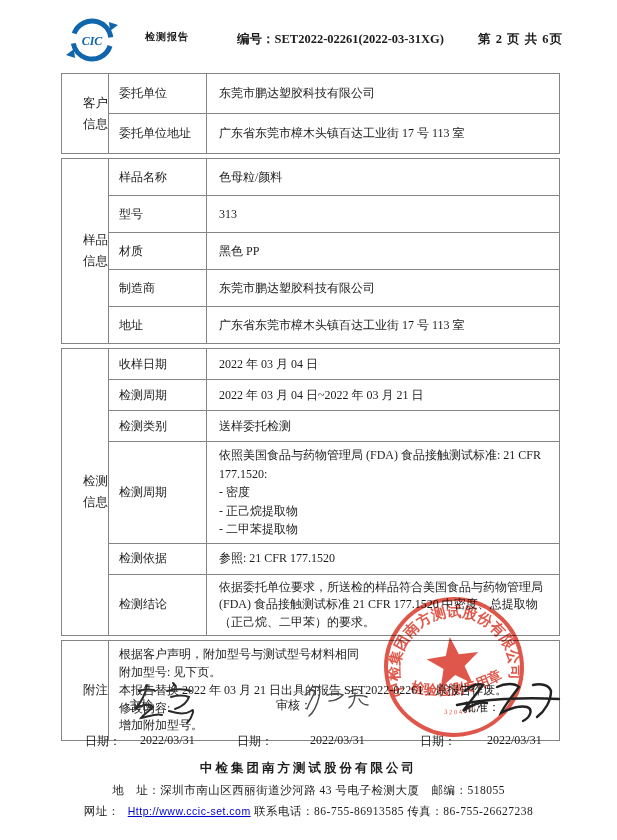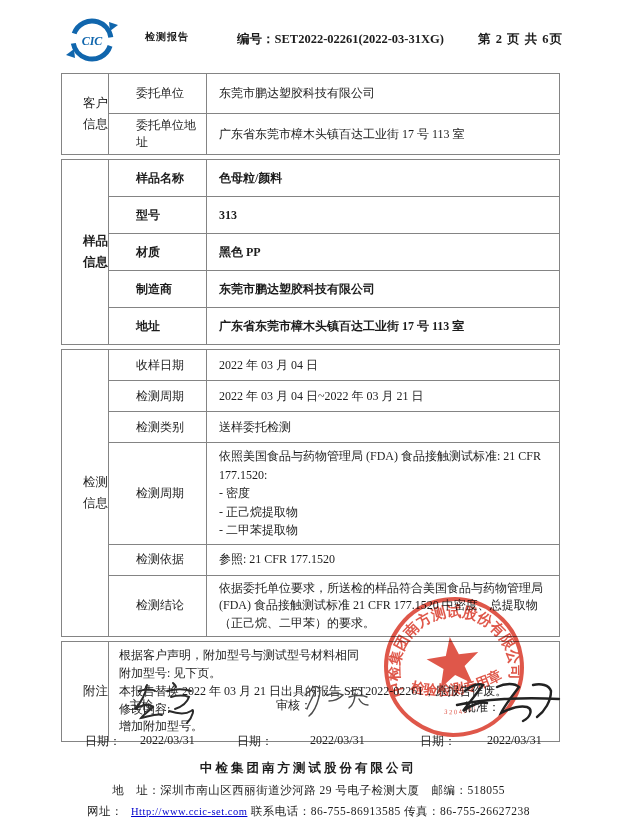--- a/index.html
+++ b/index.html
@@ -14,40 +14,40 @@
   .report-title { position:absolute; left:84px; top:16px; font-size:10px; font-weight:bold; letter-spacing:1px; }
   .report-no { position:absolute; left:176px; top:17px; font-size:12.5px; font-weight:bold; }
   .page-info { position:absolute; left:417px; top:17px; font-size:12.5px; font-weight:bold; letter-spacing:1px; white-space:nowrap; }
   
   .doc { position:absolute; top:73px; left:61px; width:499px; }
   table { width:100%; border-collapse:collapse; table-layout:fixed; margin:0 0 4px 0; }
   td { border:1px solid #848484; font-size:12px; vertical-align:middle; word-break:break-all; }
   col.c-sect { width:47px; } col.c-label { width:98px; }
   td.sect { text-align:right; padding:0; }
   td.sect .vline { line-height:21px; font-size:12.5px; }
-  td.flabel { padding:3px 4px 3px 27px; }
+  td.flabel { padding:3px 4px 3px 10px; }
   td.fvalue { padding:3px 2px 3px 12px; }
-  tr.h34 td { height:33px; } tr.h31 td { height:30px;font-weight:bold; } tr.h25 td { height:24px; }
+  tr.h34 td { height:33px; } tr.h31 td { height:30px; } tr.h25 td { height:24px; }
   td.multi { line-height:18.5px; padding:4px 6px 4px 12px; }
   td.para  { line-height:17.6px; padding:4px 8px 4px 12px; }
   td.notes-cell { line-height:17.8px; padding:5px 8px 5px 10px; }
   
   .sigzone { position:absolute; top:673px; left:61px; width:510px; height:95px; font-size:12px; }
   .role { position:absolute; white-space:nowrap; z-index:2;margin-left:44px; }
   .sig-svg { position:absolute; z-index:4; }
   .daterow span { position:absolute; top:60px; white-space:nowrap; font-size:12px; }
   .dateval { font-size:12.5px; }
   
   .stamp { position:absolute; left:378px; top:591px; width:152px; height:152px; z-index:3;
            opacity:0.9; mix-blend-mode:multiply; pointer-events:none; }
   
   .footer { position:absolute; left:0; top:760px; width:617px; text-align:center; }
   .f-company { font-size:12.5px; font-weight:bold; letter-spacing:3px; }
   .f-line { margin-top:6px; font-size:11.5px; letter-spacing:0.5px; }
-  .f-link { color:#0000cc; text-decoration:underline; font-family:Liberation Serif, serif; font-size:10.5px;padding-left:8px; }
+  .f-link { color:#0000cc; text-decoration:underline; font-family:Liberation Sans, sans-serif; font-size:10.5px;padding-left:8px; }
 </style>
 </head>
 <body>
 
 <div class="page">
 
   <div class="header">
     <svg class="logo" width="62" height="48" viewBox="0 0 62 48">
       <g transform="rotate(18 29 24)">
         <circle cx="29" cy="24" r="19" fill="none" stroke="#1066ad" stroke-width="5" stroke-dasharray="50 10 50 10"></circle>
@@ -240,20 +240,20 @@
         <textPath href="#sealArcMid" startOffset="50%" text-anchor="middle">检验检测专用章</textPath>
       </text>
       <text font-size="6.5" fill="#dc4536" font-family="Liberation Serif, serif">
         <textPath href="#sealArcBot" startOffset="50%" text-anchor="middle">3 2 0 4 2 0 7</textPath>
       </text>
     </g>
   </svg>
 
   <div class="footer">
     <div class="f-company">中检集团南方测试股份有限公司</div>
-    <div class="f-line">地　址：深圳市南山区西丽街道沙河路 29 号电子检测大厦　邮编：518055</div>
+    <div class="f-line">地　址：深圳市南山区西丽街道沙河路 43 号电子检测大厦　邮编：518055</div>
     <div class="f-line">
       <span>网址：</span><a href="#" class="f-link">Http://www.ccic-set.com</a>
       <span>联系电话：86-755-86913585 传真：86-755-26627238</span>
     </div>
   </div>
 
 </div>
 
 </body></html>

